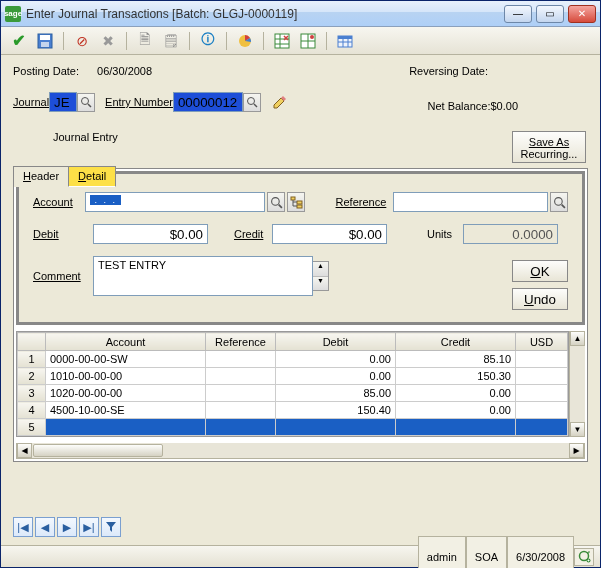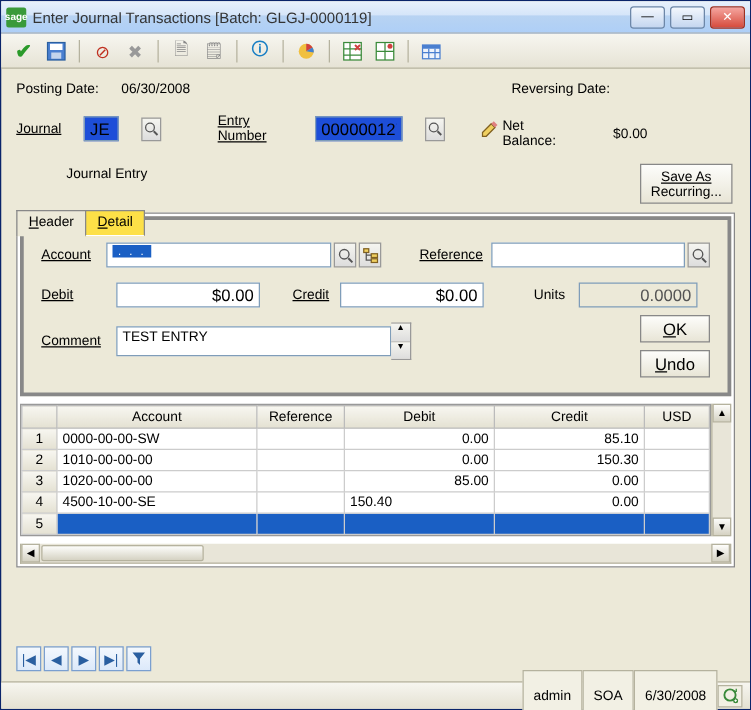--- a/index.html
+++ b/index.html
@@ -26,27 +26,27 @@
 .info { color: #1a7fc4; font-size: 14px; }
 .pie svg { width:16px; height:16px; }
 .grid1 svg,.grid2 svg,.grid3 svg { width:16px; height:16px; }
 
 .content { position: absolute; top: 54px; left: 0; right: 0; bottom: 24px; padding: 10px 12px; }
 .label { color: #000; }
 .underline { text-decoration: underline; }
 
 .posting-row { display: flex; justify-content: space-between; margin-bottom: 14px; }
 
-.filter-bar { display: flex; align-items: center; gap: 18px; margin-bottom: 8px; }
+.filter-bar { display: flex; align-items: center; gap: 0; margin-bottom: 8px; }
 .filter-bar .fld { border: 1px solid #7f9db9; background: #1d4ed8; height: 20px; padding: 0 4px; }
 .lookup-btn { width: 18px; height: 19px; border: 1px solid #999; background: linear-gradient(#f5f5f0,#ddd); display:flex; align-items:center; justify-content:center; cursor:pointer; }
 .lookup-btn svg { width:12px; height:12px; }
 .pencil-btn { width: 22px; height: 22px; display:flex; align-items:center; justify-content:center; cursor:pointer; margin-left:8px;}
 
-.net-balance { display:flex; align-items:center; gap:30px; }
+.net-balance { display:flex; align-items:center; }
 
 .save-as-btn { position:absolute; right:14px; top:76px; width:74px; height:32px; border:1px solid #888; background:linear-gradient(#fdfdfb,#e8e5d6); font-size:11px; text-align:center; padding-top:2px; line-height:12px; cursor:pointer; }
 
 .je-label { margin: 10px 0 4px 40px; }
 
 .tabs { display:flex; margin-bottom:0; position:relative; z-index:2;}
 .tab { padding: 3px 9px 4px; border:1px solid #888; border-bottom:none; background:#ece9d8; margin-right:-1px; cursor:pointer; position:relative; top:19px;}
 .tab.active { background:#fde047; border-bottom:1px solid #fff; z-index:3; }
 .tab .letter { text-decoration:underline; }
 
@@ -55,21 +55,21 @@
 
 .form-row { display:flex; align-items:center; margin-bottom:12px; }
 .form-label { width:60px; }
 .text-input { flex:0 0 auto; border:1px solid #7f9db9; background:#fff; height:20px; padding:0 4px; text-align:left; }
 .num-input { text-align:right; }
 .account-input { width:180px; background:#fff; position:relative;}
 .account-highlight { display:inline-block; background:#1a5fc4; color:#fff; padding:0px 4px; font-size:9px; letter-spacing:2px; }
 .ref-input { width:155px; }
 .dc-input { width:115px;}
 .units-input { width:95px; background:#ece9d8 !important;}
-.comment-input { width:220px; height:24px; resize:none; border:1px solid #7f9db9; padding:2px 4px; font-family:inherit; font-size:11px;}
+.comment-input { width:220px; height:40px; resize:none; border:1px solid #7f9db9; padding:2px 4px; font-family:inherit; font-size:11px;}
 .spinner { width:16px; height:30px; border:1px solid #999; border-left:none; display:flex; flex-direction:column;}
 .spinner div{flex:1; background:linear-gradient(#f5f5f0,#ddd); border-bottom:1px solid #bbb; text-align:center; font-size:7px; cursor:pointer;}
 .spinner div:last-child{border-bottom:none;}
 
 .mini-btn { width:20px; height:20px; border:1px solid #999; background:linear-gradient(#f5f5f0,#ddd); margin-left:2px; display:flex; align-items:center; justify-content:center; cursor:pointer;}
 .mini-btn svg {width:13px;height:13px;}
 
 .ok-undo { position:absolute; right:14px; bottom:12px; display:flex; flex-direction:column; gap:6px;}
 .btn { width:56px; height:22px; border:1px solid #888; background:linear-gradient(#fdfdfb,#e8e5d6); cursor:pointer; }
 
@@ -318,21 +318,21 @@
                   <td style="text-align: left;">1020-00-00-00</td>
                   <td style="text-align: left;"></td>
                   <td style="text-align: right;">85.00</td>
                   <td style="text-align: right;">0.00</td>
                   <td style="text-align: right;"></td>
                 </tr>
                 <tr>
                   <td class="rownum" style="text-align: center;">4</td>
                   <td style="text-align: left;">4500-10-00-SE</td>
                   <td style="text-align: left;"></td>
-                  <td style="text-align: left;">150.40</td>
+                  <td style="text-align: right;">150.40</td>
                   <td style="text-align: right;">0.00</td>
                   <td style="text-align: right;"></td>
                 </tr>
                 <tr class="selected-row">
                   <td class="rownum" style="text-align: center;">5</td>
                   <td style="text-align: left;"></td>
                   <td style="text-align: left;"></td>
                   <td style="text-align: right;"></td>
                   <td style="text-align: right;"></td>
                   <td style="text-align: right;"></td>

